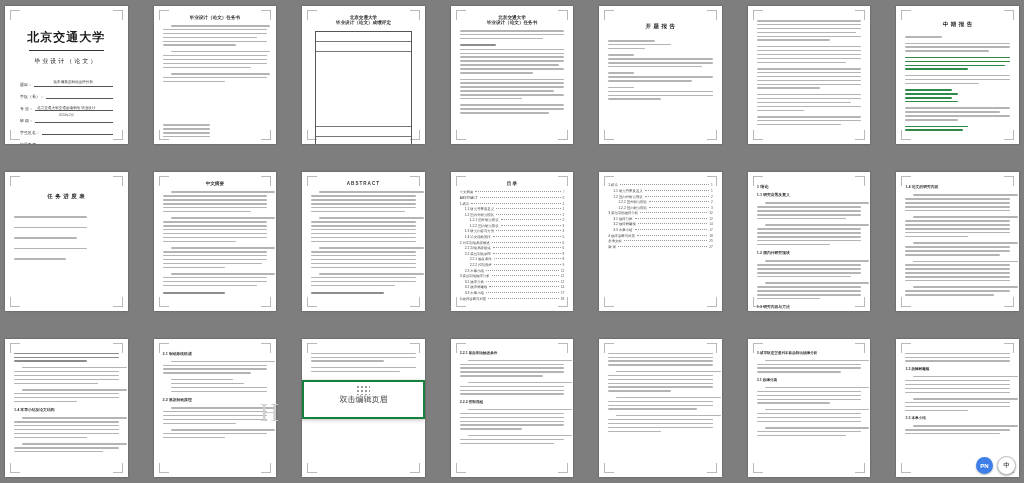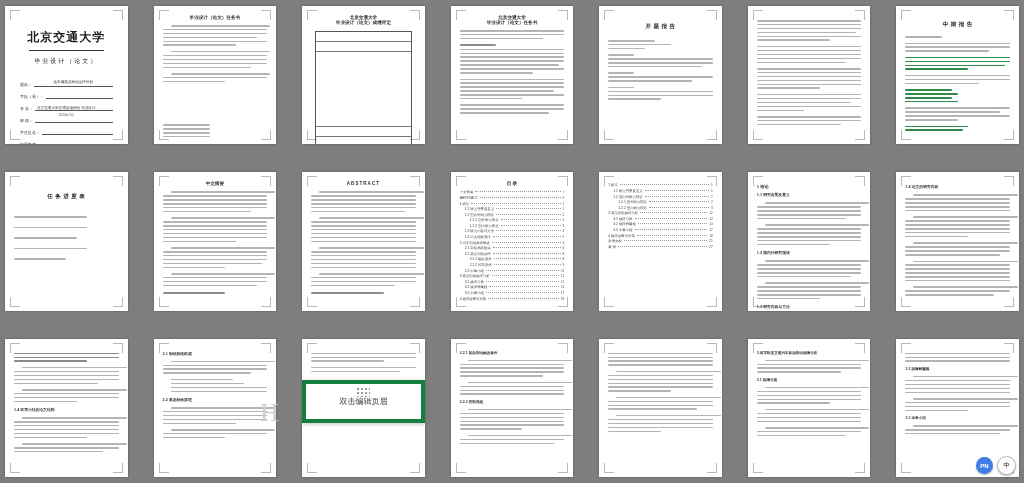--- a/index.html
+++ b/index.html
@@ -69,21 +69,21 @@
 
   
   .toc-line{display:flex;align-items:baseline;font-size:3.4px;color:#444;margin:1.6px 0;}
   .toc-line .txt{white-space:nowrap;}
   .toc-line .dots{flex:1;border-bottom:1px dotted #999;margin:0 2px;transform:translateY(-1px);}
   .toc-line .pg{font-size:3.2px;color:#555;}
 
   
   .overlay{
     position:absolute;left:0;right:0;top:30%;
-    background:#ffffff;border:4px solid #15803d;
+    background:#ffffff;border:2px solid #15803d;
     box-shadow:0 1px 4px rgba(0,0,0,.25);
     padding:12px 4px;text-align:center;
     font-size:8px;color:#3c3c3c;
   }
   .handle{
     position:absolute;left:50%;top:3px;transform:translateX(-50%);
     width:14px;height:10px;
     background:
       radial-gradient(circle,#9a9a9a 1px,transparent 1.2px) 0 0/4px 4px;
   }

